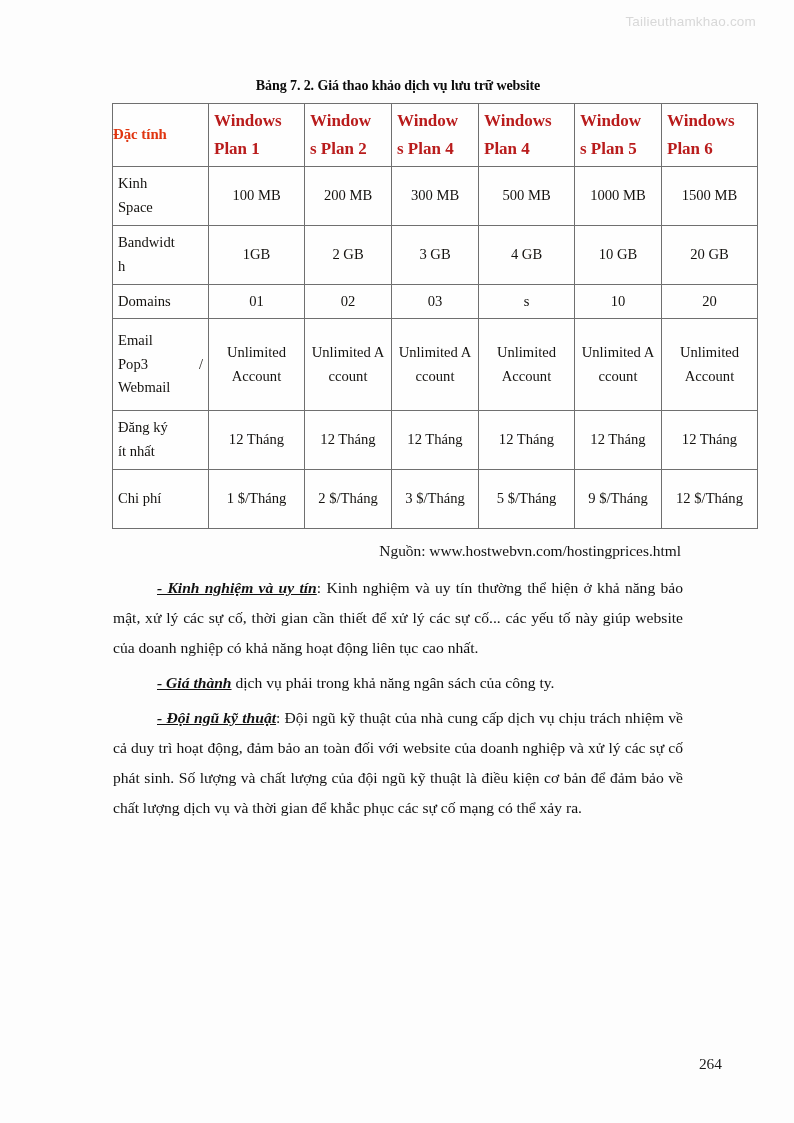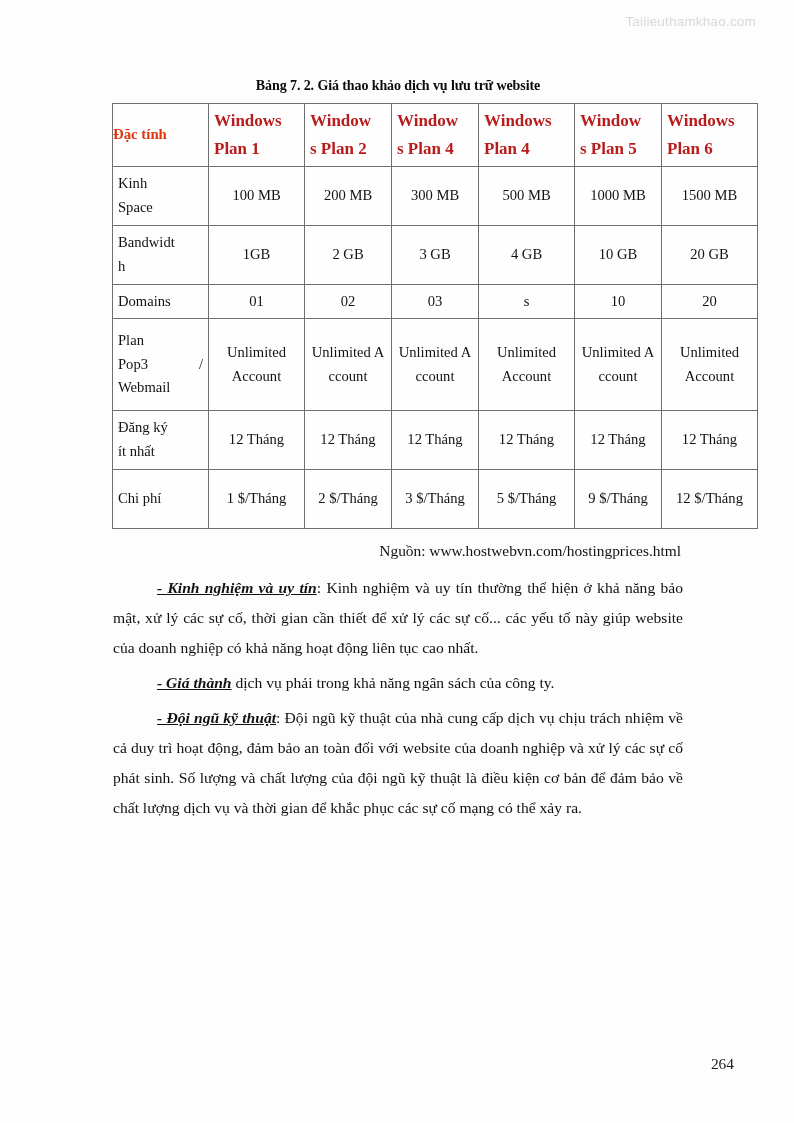--- a/index.html
+++ b/index.html
@@ -152,21 +152,21 @@
   }
   .lead {
     font-weight: bold;
     font-style: italic;
     text-decoration: underline;
   }
 
   
   .page-number {
     position: absolute;
-    right: 60px;
+    right: 72px;
     bottom: 50px;
     font-size: 15.4px;
     color: #1a1a1a;
   }
 </style>
 </head>
 <body>
 
 <div class="page">
 
@@ -251,21 +251,21 @@
           <td class="val">03</td>
           <td class="val">s</td>
           <td class="val">10</td>
           <td class="val">20</td>
         </tr>
 
 
 
         <tr class="r-email">
           <td class="rowlabel">
-            <span class="nowrapline">Plan</span>
+            <span class="nowrapline">Email</span>
             <span class="justify-label"><span>Pop3 /</span></span>
             <span class="nowrapline">Webmail</span>
           </td>
           <td class="val">Unlimited Account</td>
           <td class="val">
               <span class="wrapbreak">Unlimited Account</span>
             </td>
           <td class="val">
               <span class="wrapbreak">Unlimited Account</span>
             </td>

